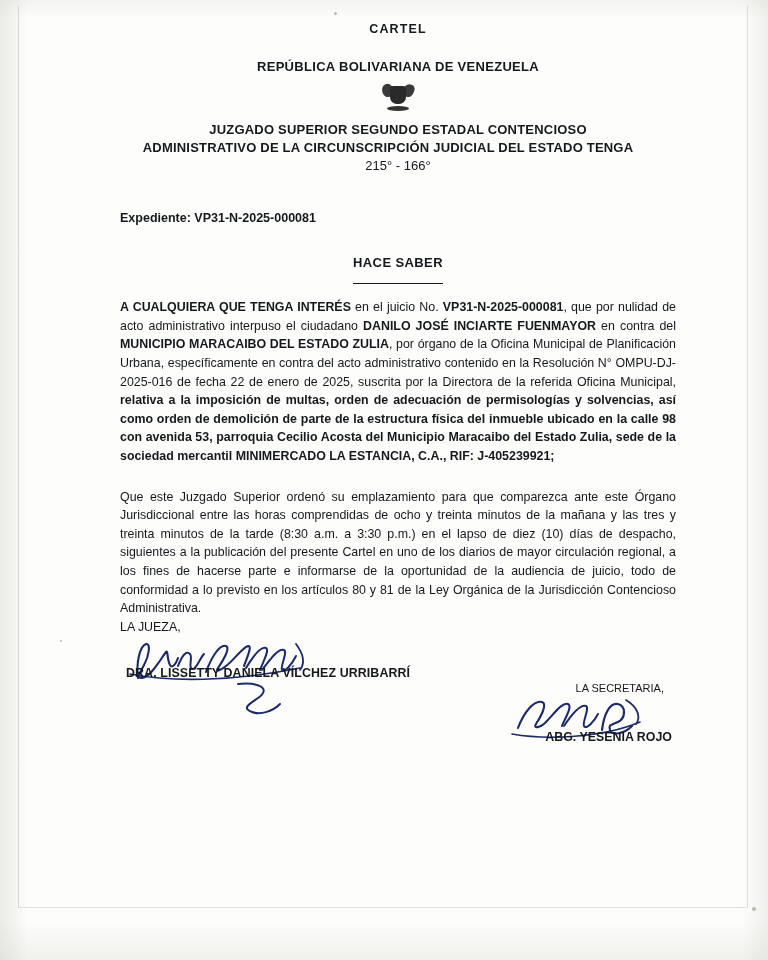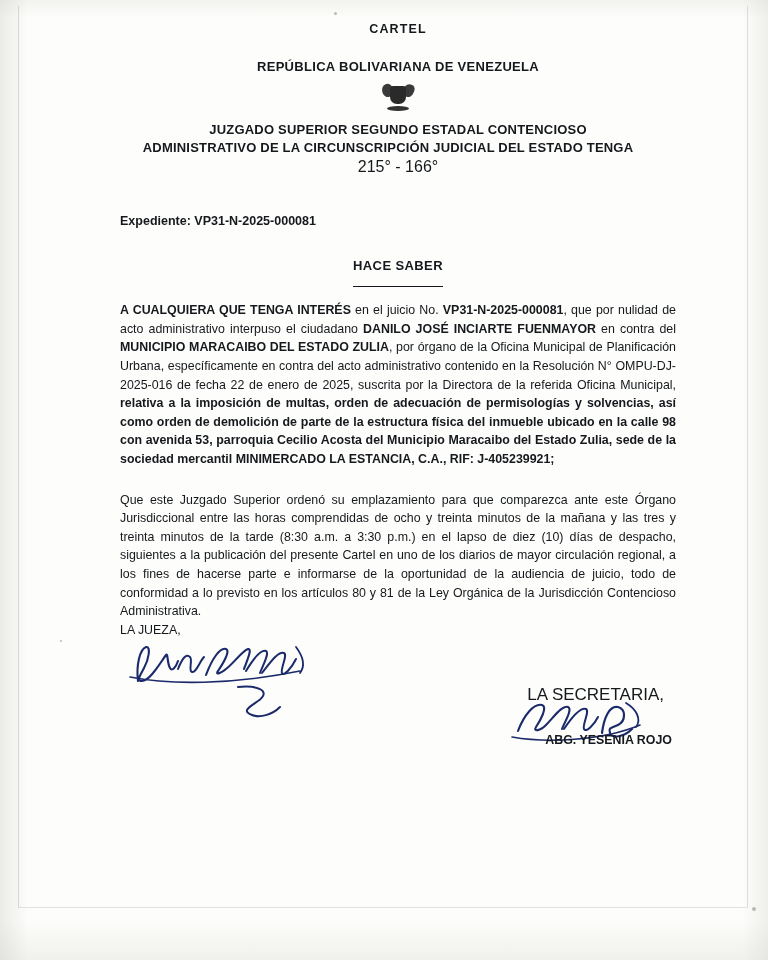--- a/index.html
+++ b/index.html
@@ -93,21 +93,21 @@
     letter-spacing: 0.2px;
     margin-top: 9px;
     line-height: 1.35;
   }
   .ttl-juzgado .l2 { display: block; margin-left: -20px; }
   .line-city {
     font-size: 12px;
     margin-top: 5px;
   }
   .line-years {
-    font-size: 16px;
+    font-size: 13px;
     margin-top: 2px;
   }
   .expediente {
     margin-top: 38px;
     text-align: left;
     font-size: 12.5px;
     font-weight: bold;
     padding-right: 2px;
   }
   .hace-saber {
@@ -143,21 +143,21 @@
   .jueza-name {
     position: absolute;
     left: 6px; top: 46px;
     font-size: 12.4px;
     font-weight: bold;
     letter-spacing: 0.1px;
   }
   .la-secretaria {
     position: absolute;
     right: 12px; top: 62px;
-    font-size: 17px;
+    font-size: 11px;
   }
   .secretaria-name {
     position: absolute;
     right: 4px; top: 110px;
     font-size: 12.4px;
     font-weight: bold;
   }
   
   .sig {
     position: absolute;
@@ -222,20 +222,21 @@
           <path d="M18 40 C16 24 20 8 26 6 C31 5 29 18 24 27 C20 35 16 40 22 40 C30 40 40 22 46 14 C48 11 47 22 50 27 C52 31 56 26 58 20" stroke-width="2.1"></path>
           <path d="M58 28 C62 18 66 12 70 16 C73 19 68 30 72 31 C76 32 80 20 84 16" stroke-width="2"></path>
           <path d="M86 34 C92 18 100 6 106 8 C111 10 102 24 98 30 C95 34 100 33 106 28 C114 22 122 10 128 8 C133 7 126 22 124 28" stroke-width="2.1"></path>
           <path d="M126 30 C132 20 140 8 146 10 C150 12 142 26 140 32" stroke-width="2"></path>
           <path d="M142 32 C150 22 158 10 164 12 C168 14 160 28 162 32 C164 36 172 26 176 18" stroke-width="2"></path>
           <path d="M10 36 C50 44 110 44 180 30" stroke-width="1.6"></path>
           <path d="M176 6 C182 14 186 24 180 32" stroke-width="1.8"></path>
         </svg>
       </div>
 
+      <div class="jueza-name">DRA. LISSETTY DANIELA VÍLCHEZ URRIBARRÍ</div>
 
       <div class="sig sig-jueza2">
         <svg width="80" height="40" viewBox="0 0 80 40">
           <path d="M10 4 C30 2 44 8 30 18 C20 25 14 28 24 32 C32 35 44 32 52 24" stroke-width="2"></path>
         </svg>
       </div>
 
       <div class="la-secretaria">LA SECRETARIA,</div>
 
       <div class="sig sig-secre">

